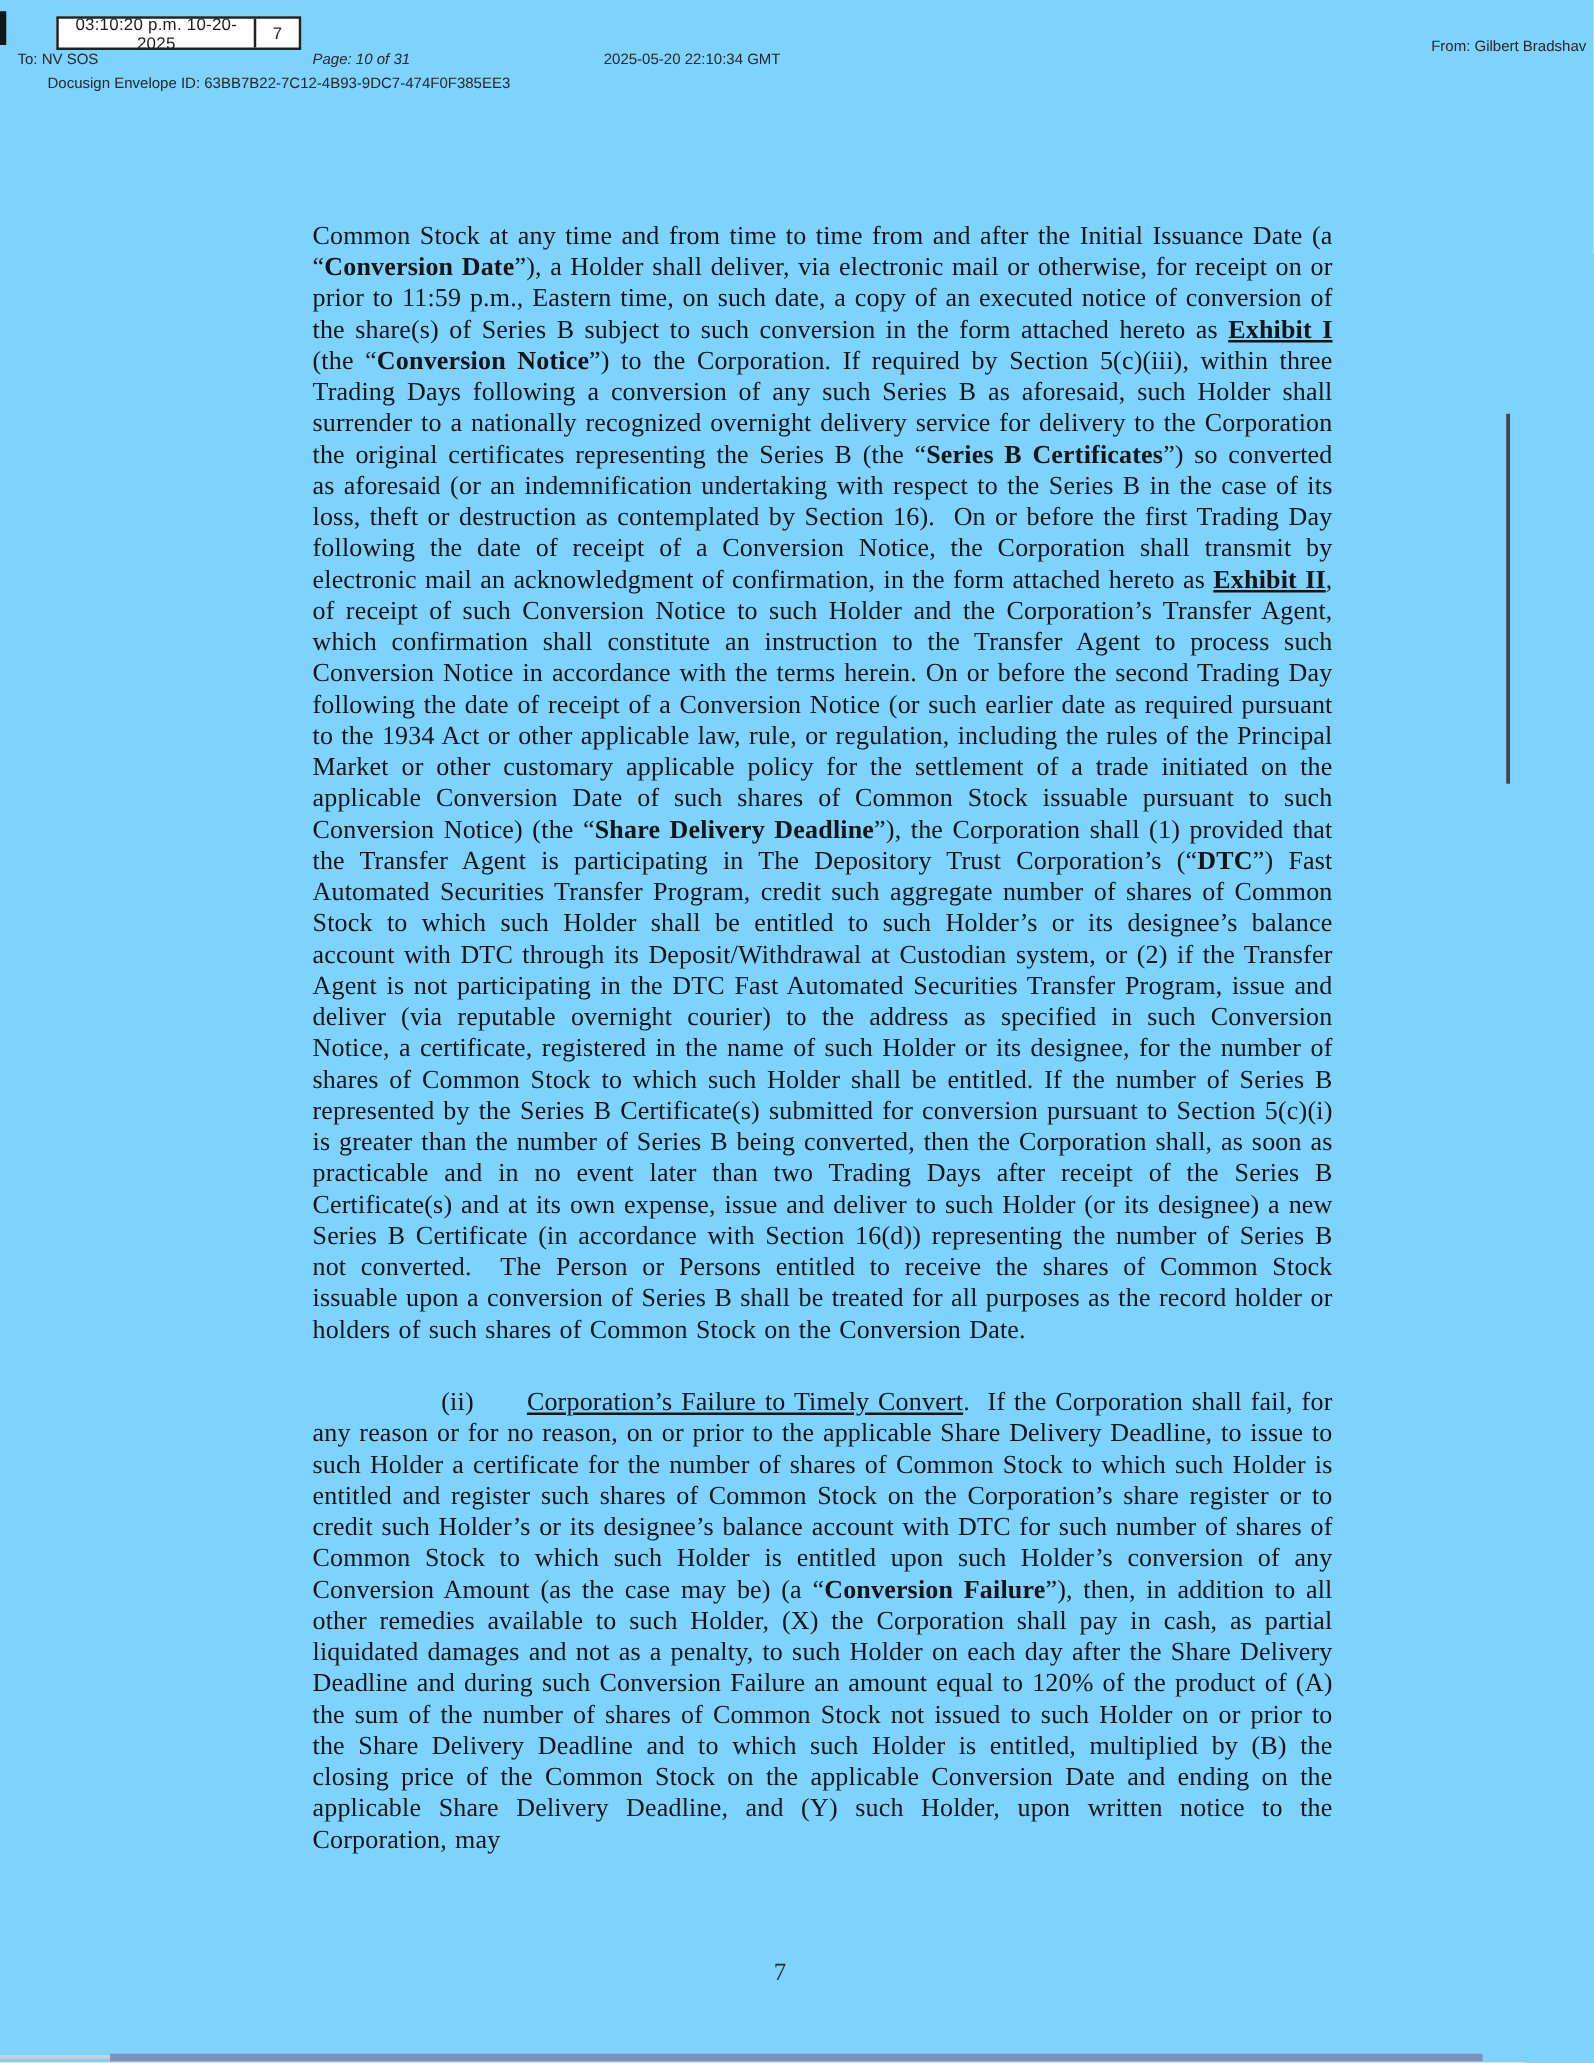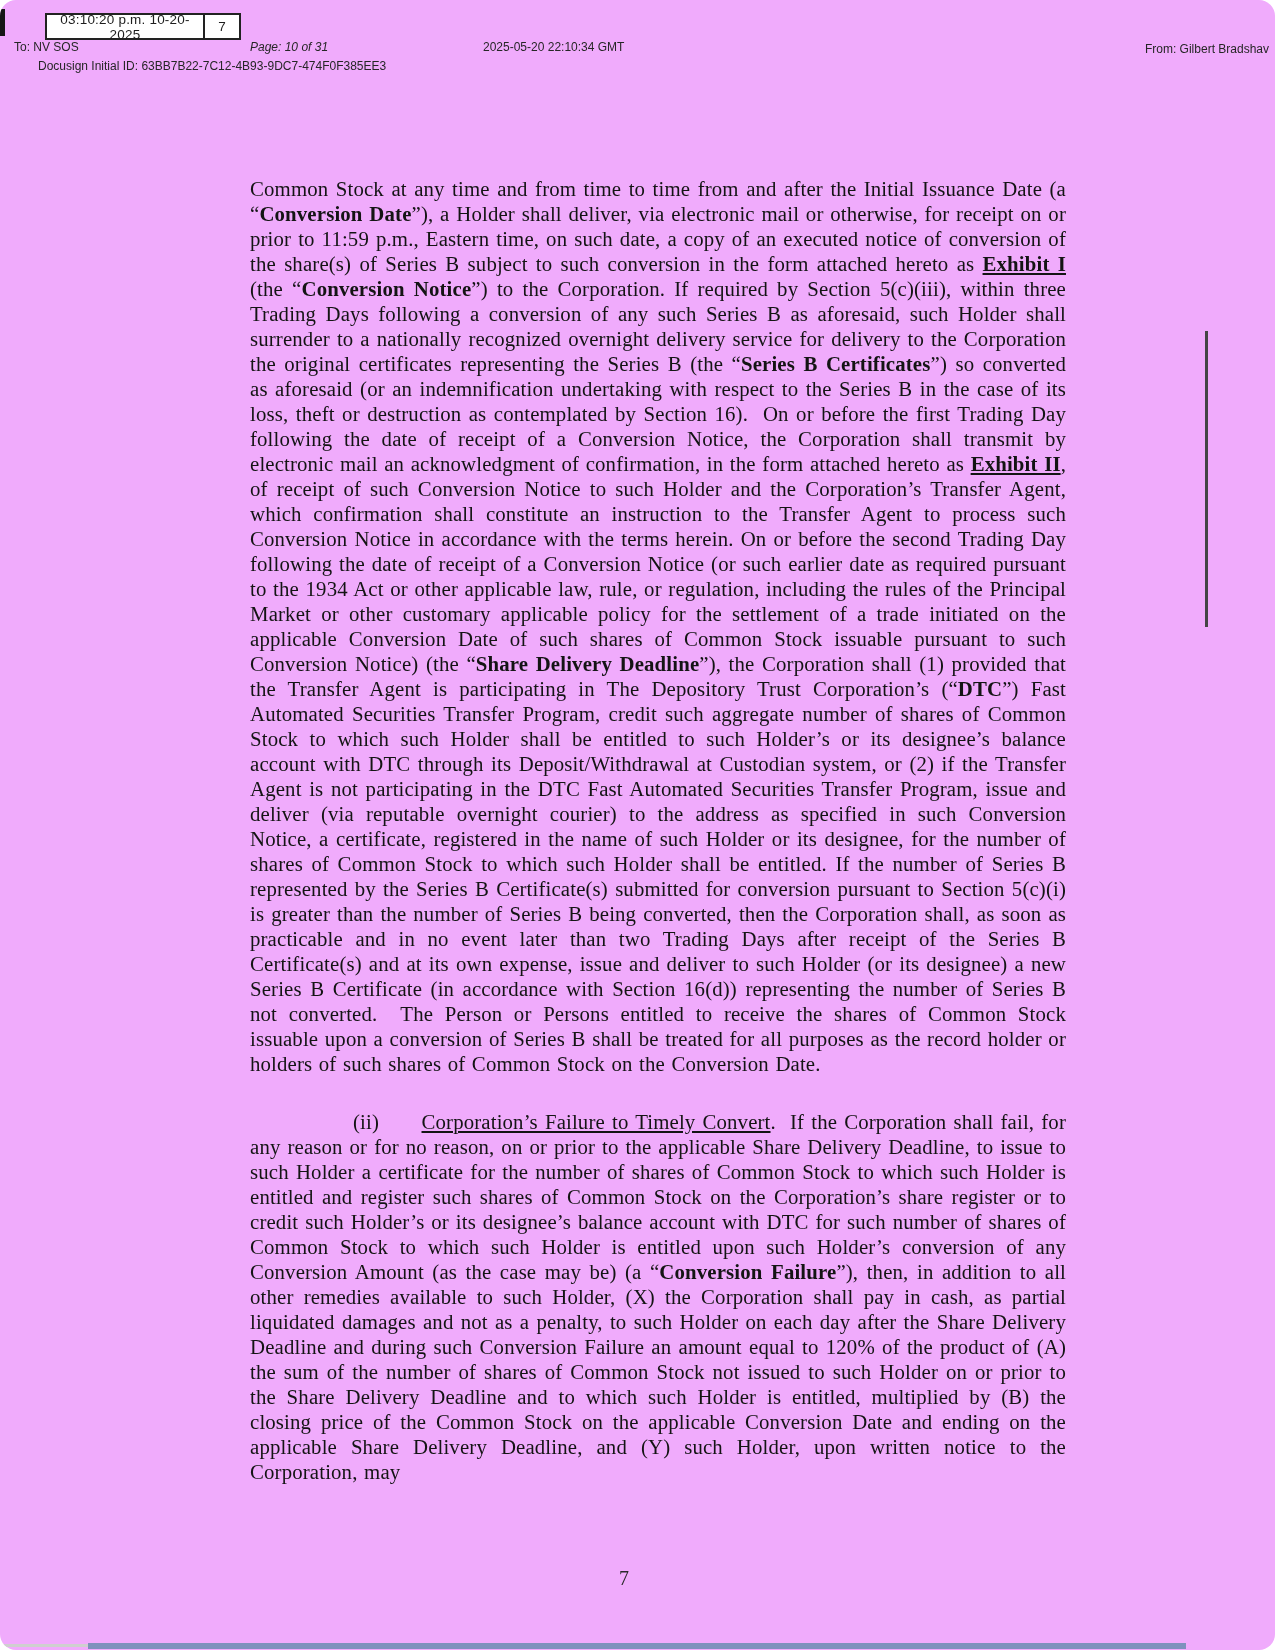--- a/index.html
+++ b/index.html
@@ -1,24 +1,23 @@
 <!DOCTYPE html>
 <html><head>
 <meta charset="utf-8">
 <style>
   html, body { margin: 0; padding: 0; background: #ffffff; }
   .page {
     position: relative;
     width: 1275px;
     height: 1650px;
-    background: #f0abfc;
+    background: #7dd3fc;
     overflow: hidden;
     font-family: "Liberation Serif", "DejaVu Serif", serif;
     color: #161616;
-    border-radius: 16px;
   }
   
   .fax-hdr {
     position: absolute;
     font-family: "Liberation Sans", "DejaVu Sans", sans-serif;
     font-size: 12px;
     color: #262626;
     white-space: nowrap;
   }
   .left-tick {
@@ -32,21 +31,21 @@
     font-size: 13.5px; color: #1d1d1d; background: #fff;
   }
   .fax-stamp .cell-time { flex: 1; text-align: center; letter-spacing: 0.2px; }
   .fax-stamp .cell-page {
     width: 34px; height: 100%; border-left: 2px solid #222;
     display: flex; align-items: center; justify-content: center;
   }
   .hdr-to        { left: 14px;  top: 40px; }
   .hdr-pageinfo  { left: 250px; top: 40px; font-style: italic; }
   .hdr-timestamp { left: 483px; top: 40px; }
-  .hdr-from      { right: 6px;  top: 42px; margin-left: 47px; }
+  .hdr-from      { right: 6px;  top: 30px; margin-left: 47px; }
   .hdr-envelope  { left: 38px;  top: 59px; }
   
   .doc-body {
     position: absolute;
     left: 250px; top: 176px; width: 816px;
     text-align: justify;
     font-size: 20.8px;
     line-height: 25px;
     word-spacing: 1.2px;
     letter-spacing: 0.15px;
@@ -81,21 +80,21 @@
 
   <div class="fax-stamp">
     <span class="cell-time">03:10:20 p.m. 10-20-2025</span>
     <span class="cell-page">7</span>
   </div>
 
   <div class="fax-hdr hdr-to">To: NV SOS</div>
   <div class="fax-hdr hdr-pageinfo">Page: 10 of 31</div>
   <div class="fax-hdr hdr-timestamp">2025-05-20 22:10:34 GMT</div>
   <div class="fax-hdr hdr-from">From: Gilbert Bradshav</div>
-  <div class="fax-hdr hdr-envelope">Docusign Initial ID: 63BB7B22-7C12-4B93-9DC7-474F0F385EE3</div>
+  <div class="fax-hdr hdr-envelope">Docusign Envelope ID: 63BB7B22-7C12-4B93-9DC7-474F0F385EE3</div>
 
   <div class="doc-body">
     <p class="p1"><span>Common Stock at any time and from time to time from and after the Initial Issuance Date (a “</span><span style="font-weight: bold;">Conversion Date</span><span>”), a Holder shall deliver, via electronic mail or otherwise, for receipt on or prior to 11:59 p.m., Eastern time, on such date, a copy of an executed notice of conversion of the share(s) of Series B subject to such conversion in the form attached hereto as </span><span style="font-weight: bold; text-decoration: underline;">Exhibit I</span><span> (the “</span><span style="font-weight: bold;">Conversion Notice</span><span>”) to the Corporation. If required by Section 5(c)(iii), within three Trading Days following a conversion of any such Series B as aforesaid, such Holder shall surrender to a nationally recognized overnight delivery service for delivery to the Corporation the original certificates representing the Series B (the “</span><span style="font-weight: bold;">Series B Certificates</span><span>”) so converted as aforesaid (or an indemnification undertaking with respect to the Series B in the case of its loss, theft or destruction as contemplated by Section 16).&nbsp; On or before the first Trading Day following the date of receipt of a Conversion Notice, the Corporation shall transmit by electronic mail an acknowledgment of confirmation, in the form attached hereto as </span><span style="font-weight: bold; text-decoration: underline;">Exhibit II</span><span>, of receipt of such Conversion Notice to such Holder and the Corporation’s Transfer Agent, which confirmation shall constitute an instruction to the Transfer Agent to process such Conversion Notice in accordance with the terms herein. On or before the second Trading Day following the date of receipt of a Conversion Notice (or such earlier date as required pursuant to the 1934 Act or other applicable law, rule, or regulation, including the rules of the Principal Market or other customary applicable policy for the settlement of a trade initiated on the applicable Conversion Date of such shares of Common Stock issuable pursuant to such Conversion Notice) (the “</span><span style="font-weight: bold;">Share Delivery Deadline</span><span>”), the Corporation shall (1) provided that the Transfer Agent is participating in The Depository Trust Corporation’s (“</span><span style="font-weight: bold;">DTC</span><span>”) Fast Automated Securities Transfer Program, credit such aggregate number of shares of Common Stock to which such Holder shall be entitled to such Holder’s or its designee’s balance account with DTC through its Deposit/Withdrawal at Custodian system, or (2) if the Transfer Agent is not participating in the DTC Fast Automated Securities Transfer Program, issue and deliver (via reputable overnight courier) to the address as specified in such Conversion Notice, a certificate, registered in the name of such Holder or its designee, for the number of shares of Common Stock to which such Holder shall be entitled. If the number of Series B represented by the Series B Certificate(s) submitted for conversion pursuant to Section 5(c)(i) is greater than the number of Series B being converted, then the Corporation shall, as soon as practicable and in no event later than two Trading Days after receipt of the Series B Certificate(s) and at its own expense, issue and deliver to such Holder (or its designee) a new Series B Certificate (in accordance with Section 16(d)) representing the number of Series B not converted.&nbsp; The Person or Persons entitled to receive the shares of Common Stock issuable upon a conversion of Series B shall be treated for all purposes as the record holder or holders of such shares of Common Stock on the Conversion Date.</span></p>
     <p class="p2"><span>(ii)</span><span>&nbsp;&nbsp;&nbsp;&nbsp;&nbsp;&nbsp;</span><span style="text-decoration: underline;">Corporation’s Failure to Timely Convert</span><span>.&nbsp; If the Corporation shall fail, for any reason or for no reason, on or prior to the applicable Share Delivery Deadline, to issue to such Holder a certificate for the number of shares of Common Stock to which such Holder is entitled and register such shares of Common Stock on the Corporation’s share register or to credit such Holder’s or its designee’s balance account with DTC for such number of shares of Common Stock to which such Holder is entitled upon such Holder’s conversion of any Conversion Amount (as the case may be) (a “</span><span style="font-weight: bold;">Conversion Failure</span><span>”), then, in addition to all other remedies available to such Holder, (X) the Corporation shall pay in cash, as partial liquidated damages and not as a penalty, to such Holder on each day after the Share Delivery Deadline and during such Conversion Failure an amount equal to 120% of the product of (A) the sum of the number of shares of Common Stock not issued to such Holder on or prior to the Share Delivery Deadline and to which such Holder is entitled, multiplied by (B) the closing price of the Common Stock on the applicable Conversion Date and ending on the applicable Share Delivery Deadline, and (Y) such Holder, upon written notice to the Corporation, may</span></p>
   </div>
 
   <div class="footer-page">7</div>
 
   <div class="right-line"></div>
   <div class="bottom-left-line"></div>

